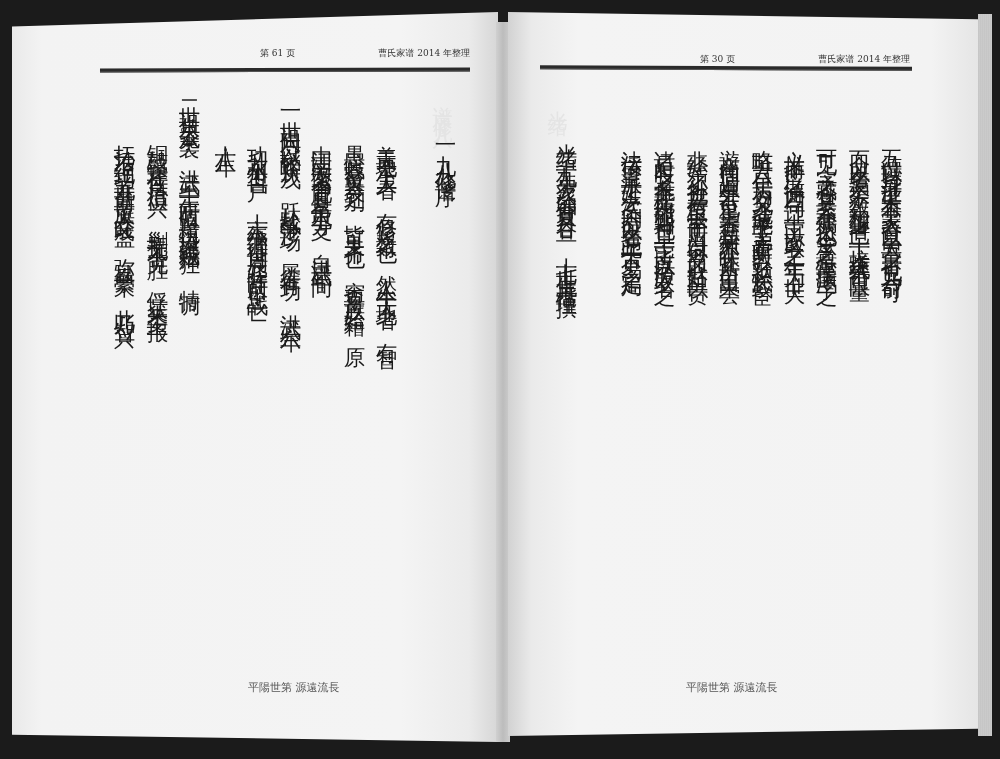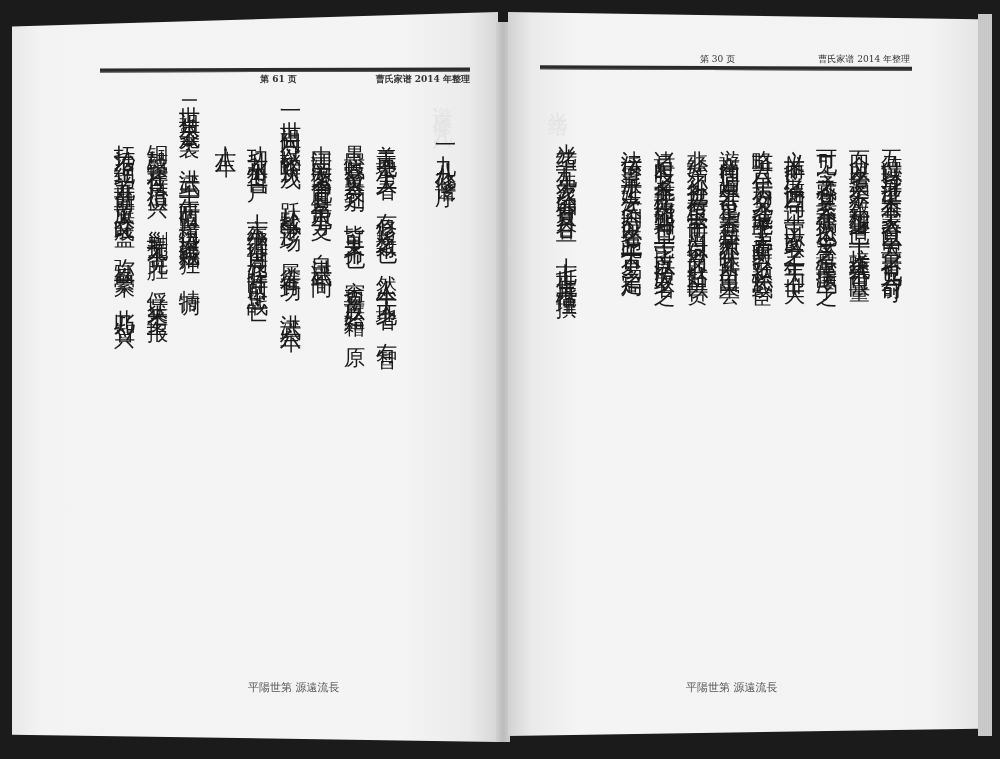--- a/index.html
+++ b/index.html
@@ -28,21 +28,21 @@
     background:repeating-linear-gradient(to right,#cfcfcf 0px,#bdbdbd 1px,#d8d8d8 2px);
   }
   .gutter {
     position:absolute; left:496px; top:22px; width:14px; height:720px;
     background:linear-gradient(to right,#d0d0d0,#bcbcbc 50%,#cdcdcd);
   }
   .header {
     position:absolute; font-size:9px; color:#333;
     display:flex; justify-content:space-between; align-items:flex-end;
   }
-  .header-left { left:100px; top:73px; width:370px;font-weight:bold; }
+  .header-left { left:100px; top:47px; width:370px; }
   .header-right { left:540px; top:53px; width:370px; }
   .header .pgnum { margin-left:160px; }
   .rule {
     position:absolute; height:3px; background:#2a2a2a;
     border-bottom:1px solid #555;
   }
   .rule-left { left:100px; top:68px; width:370px; transform:rotate(-0.15deg); }
   .rule-right { left:540px; top:66px; width:372px; transform:rotate(0.2deg); }
   .footer {
     position:absolute; font-size:11px; color:#555;

